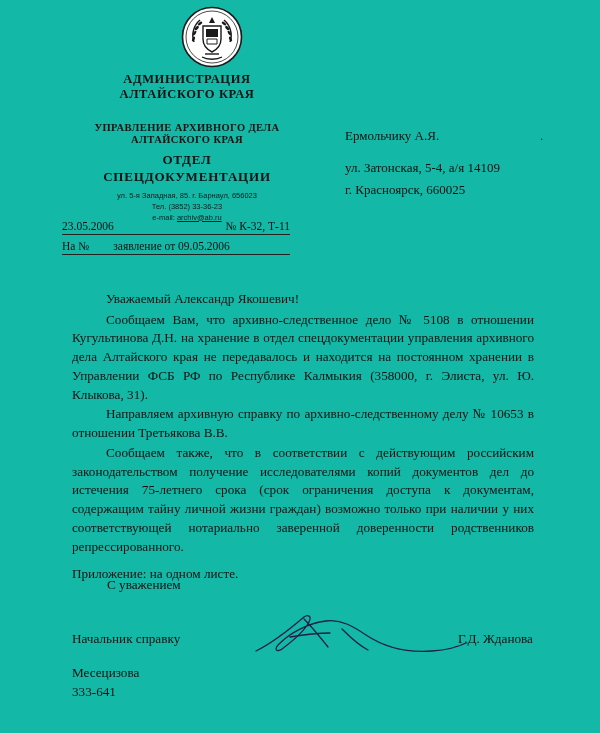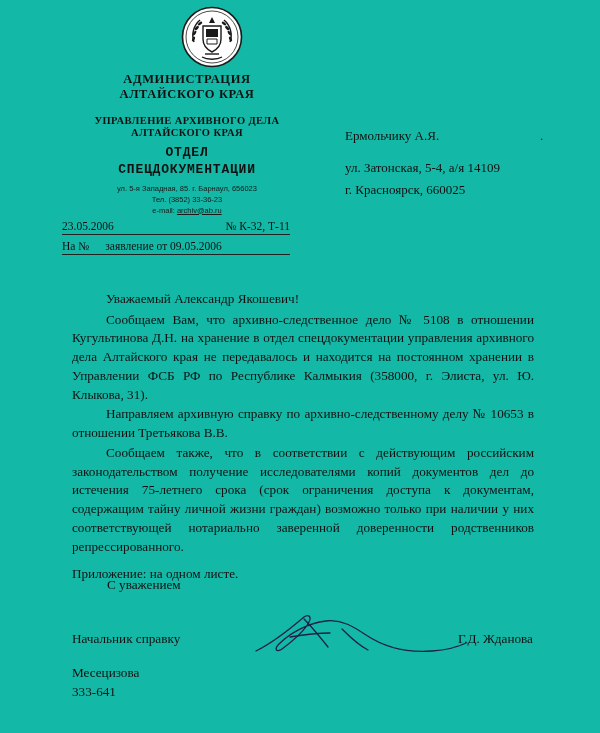--- a/index.html
+++ b/index.html
@@ -42,29 +42,29 @@
     line-height: 1.15;
   }
   .lh-admin {
     font-family: "Liberation Serif", serif;
     font-weight: bold;
     font-size: 12.5px;
     letter-spacing: 0.6px;
   }
   .lh-admin div { margin-bottom: 1px; }
   .lh-upr {
-    margin-top: 13px;
+    margin-top: 20px;
     font-family: "Liberation Serif", serif;
     font-weight: bold;
     font-size: 10.5px;
     letter-spacing: 0.4px;
   }
   .lh-otdel {
     margin-top: 7px;
-    font-family: Liberation Mono, monospace;
+    font-family: Liberation Serif, serif;
     font-weight: bold;
     font-size: 13px;
     letter-spacing: 0.8px;
   }
   .lh-otdel div { margin-bottom: 2px; }
   .lh-contacts {
     margin-top: 6px;
     font-family: "Liberation Sans", sans-serif;
     font-size: 7.5px;
     line-height: 1.45;
@@ -104,21 +104,21 @@
     padding-bottom: 2px;
     display: flex;
     justify-content: space-between;
     width: 228px;
   }
   .ref-line-2 {
     margin-top: 5px;
     border-bottom: 1px solid #222;
     padding-bottom: 2px;
     display: flex;
-    gap: 16px;
+    gap: 24px;
     width: 228px;
   }
 
   
   .body-text {
     position: absolute;
     left: 72px;
     top: 290px;
     width: 466px;
     font-size: 13.2px;

